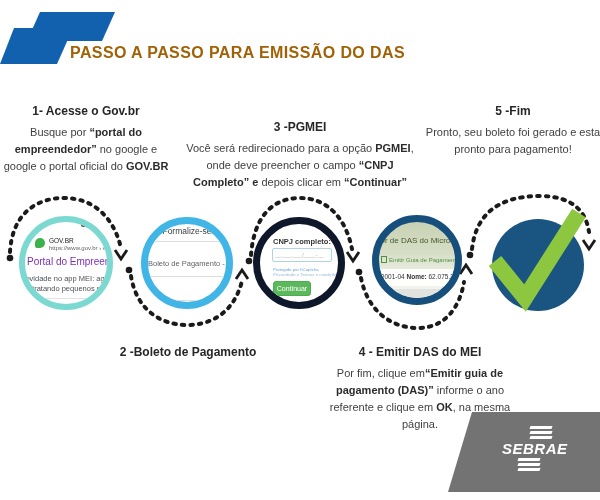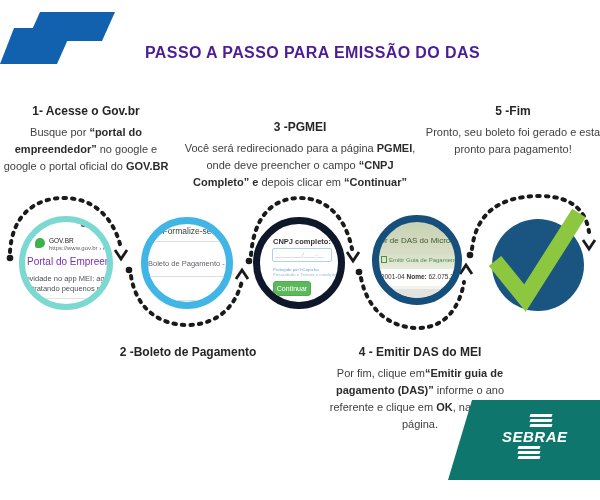--- a/index.html
+++ b/index.html
@@ -6,22 +6,22 @@
   #canvas{
     position:relative;width:600px;height:500px;background:#ffffff;overflow:hidden;
     font-family:"Liberation Sans",sans-serif;color:#3f3f3f;
   }
   .abs{position:absolute;}
   svg.layer{position:absolute;left:0;top:0;width:600px;height:500px;pointer-events:none;}
   .z1{z-index:1}.z2{z-index:2}.z3{z-index:3}
 
   
   #page-title{
-    left:70px;top:44px;width:410px;text-align:right;
-    font-size:16px;font-weight:bold;color:#4c1d95;letter-spacing:.4px;
+    left:70px;top:44px;width:410px;text-align:left;
+    font-size:16px;font-weight:bold;color:#a16207;letter-spacing:.4px;
   }
 
   
   .step{text-align:center;z-index:2;}
   .step h2{margin:0 0 6px 0;font-size:12px;font-weight:bold;color:#262626;}
   .step p{margin:0;font-size:11px;line-height:1.55;color:#3f3f3f;}
   .step p b{color:#2c2c2c;}
   #step-1{left:2px;top:104px;width:168px;}
   #step-3{left:184px;top:120px;width:232px;}
   #step-5{left:418px;top:104px;width:190px;}
@@ -71,21 +71,21 @@
   
   #circle-4 .t{left:-3px;top:14px;font-size:8px;color:#44582E;}
   #circle-4 .lk{left:2px;top:34px;font-size:6px;color:#4C9141;}
   #circle-4 .lk .mini{display:inline-block;width:4px;height:5px;border:1px solid #4C9141;margin-right:2px;vertical-align:-1px;}
   #circle-4 .rowbg{left:-6px;right:-6px;top:47px;height:17px;background:rgba(255,255,255,.9);}
   #circle-4 .row{left:0px;top:51px;font-size:6.5px;color:#333;}
   #circle-4 .bar{left:-6px;right:-6px;top:67px;height:9px;background:#E2E2DE;}
   #circle-4 .below{left:-6px;right:-6px;top:76px;bottom:0;background:#fff;}
 
   
-  #banner{left:440px;top:400px;width:160px;height:80px;background:#0f766e;
+  #banner{left:440px;top:412px;width:160px;height:80px;background:#737373;
           clip-path:polygon(20% 0%,100% 0%,100% 100%,5% 100%);z-index:4;}
   #banner .logo{position:absolute;left:62px;top:14px;width:86px;}
   #banner .bar{height:3px;width:22px;background:#fff;transform:skewX(-18deg);margin-bottom:2px;}
   #banner .bars-top{margin-left:28px;}
   #banner .bars-bottom{margin-left:16px;margin-top:2px;}
   #banner .word{color:#fff;font-size:15px;font-weight:bold;font-style:italic;letter-spacing:.5px;line-height:1;}
 
   
 </style>
 </head>
@@ -123,21 +123,21 @@
   </svg>
 
   <div class="abs z2" id="page-title">PASSO A PASSO PARA EMISSÃO DO DAS</div>
 
   <div class="abs step" id="step-1">
     <h2>1- Acesse o Gov.br</h2>
     <p><span>Busque por </span><b>“portal do empreendedor”</b><span> no google e google o portal oficial do </span><b>GOV.BR</b></p>
   </div>
   <div class="abs step" id="step-3">
     <h2>3 -PGMEI</h2>
-    <p><span>Você será redirecionado para a página </span><b>PGMEI</b><span>, onde deve preencher o campo </span><b>“CNPJ Completo” e</b><span> depois clicar em </span><b>“Continuar”</b></p>
+    <p><span>Você será redirecionado para a opção </span><b>PGMEI</b><span>, onde deve preencher o campo </span><b>“CNPJ Completo” e</b><span> depois clicar em </span><b>“Continuar”</b></p>
   </div>
   <div class="abs step" id="step-5">
     <h2>5 -Fim</h2>
     <p><span>Pronto, seu boleto foi gerado e esta pronto para pagamento!</span></p>
   </div>
   <div class="abs step" id="step-2">
     <h2>2 -Boleto de Pagamento</h2>
   </div>
   <div class="abs step" id="step-4">
     <h2>4 - Emitir DAS do MEI</h2>

